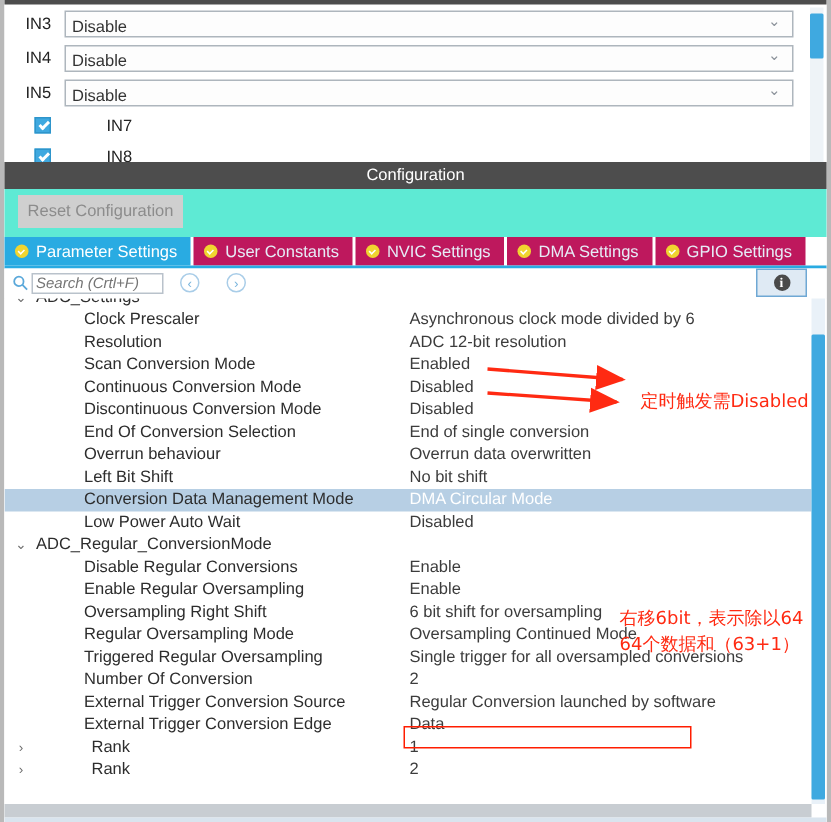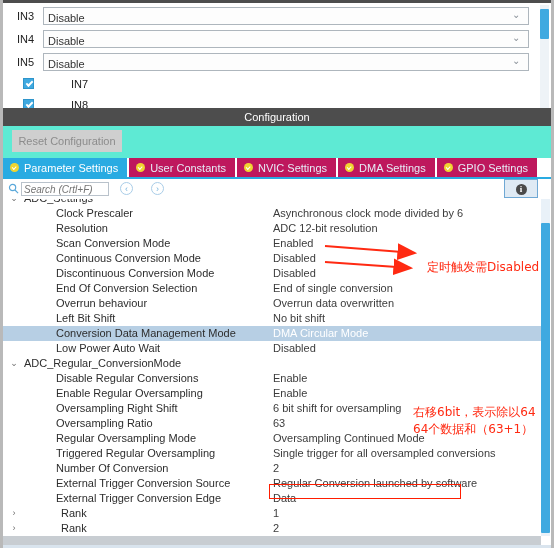--- a/index.html
+++ b/index.html
@@ -542,24 +542,20 @@
           </div>
           <div class="row">
             <span class="name">Enable Regular Oversampling</span>
             <span class="val">Enable</span>
           </div>
           <div class="row">
             <span class="name">Oversampling Right Shift</span>
             <span class="val">6 bit shift for oversampling</span>
           </div>
           <div class="row">
-            <span class="name">Oversampling Ratio</span>
-            <span class="val">63</span>
-          </div>
-          <div class="row">
             <span class="name">Regular Oversampling Mode</span>
             <span class="val">Oversampling Continued Mode</span>
           </div>
           <div class="row">
             <span class="name">Triggered Regular Oversampling</span>
             <span class="val">Single trigger for all oversampled conversions</span>
           </div>
           <div class="row">
             <span class="name">Number Of Conversion</span>
             <span class="val">2</span>

